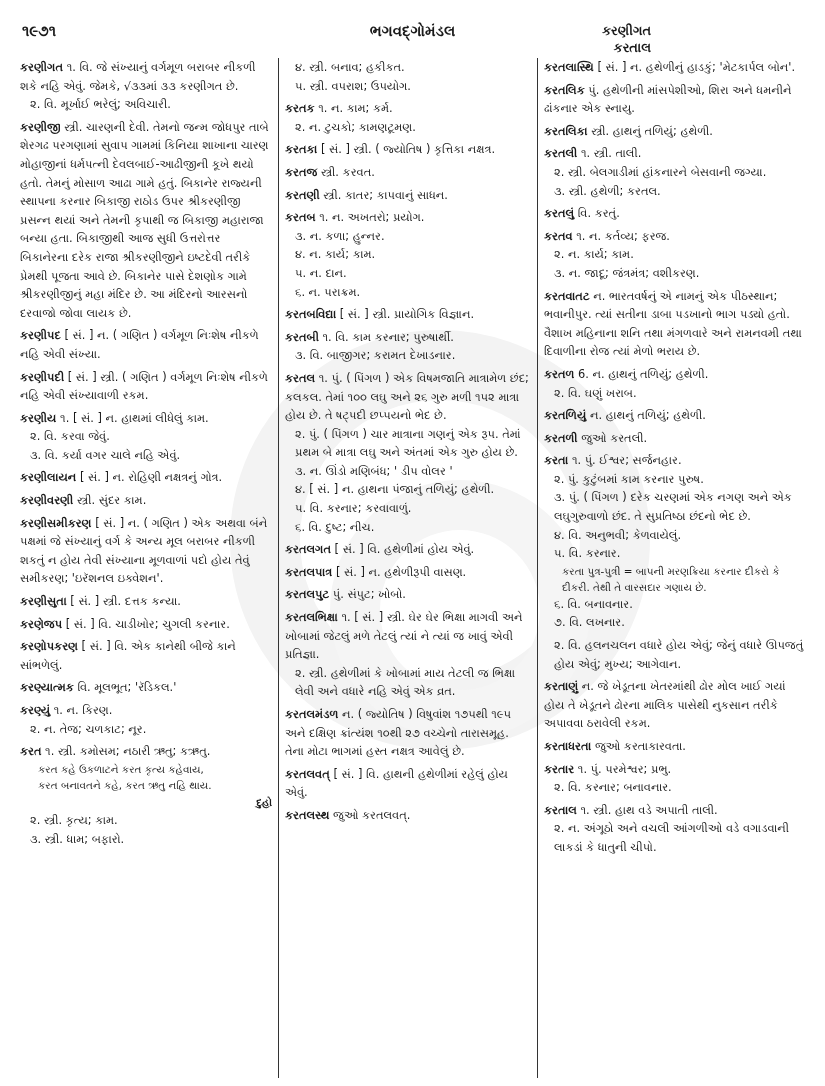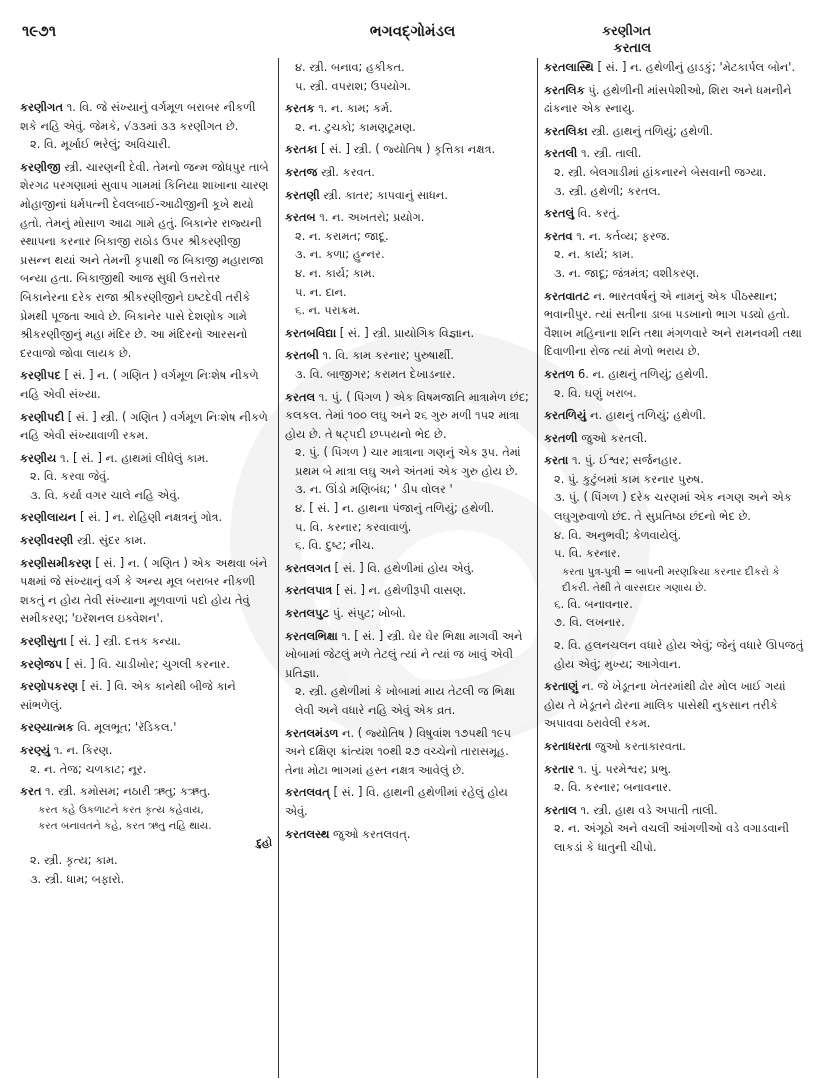--- a/index.html
+++ b/index.html
@@ -33,21 +33,21 @@
       position: absolute; right: 22px; top: 22px; text-align: right;
       font-size: 13px; font-weight: bold; line-height: 17px;
     }
     .columns {
       position: absolute; left: 14px; top: 58px; width: 800px; height: 1020px;
       display: flex; z-index: 1;
     }
     .col {
       box-sizing: border-box; padding: 0 6px; font-size: 11.4px; line-height: 18.6px;
     }
-    .col-1 { width: 264px; margin-top: 40px; }
+    .col-1 { width: 264px; }
     .col-2 { width: 259px; border-left: 1.5px solid #333; padding-left: 6px; }
     .col-3 { width: 277px; border-left: 1.5px solid #333; }
     .entry { margin-bottom: 4px; }
     .hw { font-weight: bold; }
     .line { display: block; }
     .sub { display: block; padding-left: 10px; }
     .quote {
       display: block; padding-left: 18px; font-size: 10.4px; line-height: 16px;
     }
     .attrib { display: block; text-align: right; font-size: 10.4px; font-weight: bold; }
@@ -134,21 +134,20 @@
         <span class="line"><span class="hw">કરતકા</span> <span class="def">[ સં. ] સ્ત્રી. ( જ્યોતિષ ) કૃત્તિકા નક્ષત્ર.</span></span>
       </div>
       <div class="entry">
         <span class="line"><span class="hw">કરતજ</span> <span class="def">સ્ત્રી. કરવત.</span></span>
       </div>
       <div class="entry">
         <span class="line"><span class="hw">કરતણી</span> <span class="def">સ્ત્રી. કાતર; કાપવાનું સાધન.</span></span>
       </div>
       <div class="entry">
         <span class="line"><span class="hw">કરતબ</span> <span class="def">૧. ન. અખતરો; પ્રયોગ.</span></span>
-        <span class="sub">૨. ન. કરામત; જાદૂ.</span>
         <span class="sub">૩. ન. કળા; હુન્નર.</span>
         <span class="sub">૪. ન. કાર્ય; કામ.</span>
         <span class="sub">૫. ન. દાન.</span>
         <span class="sub">૬. ન. પરાક્રમ.</span>
       </div>
       <div class="entry">
         <span class="line"><span class="hw">કરતબવિદ્યા</span> <span class="def">[ સં. ] સ્ત્રી. પ્રાયોગિક વિજ્ઞાન.</span></span>
       </div>
       <div class="entry">
         <span class="line"><span class="hw">કરતબી</span> <span class="def">૧. વિ. કામ કરનાર; પુરુષાર્થી.</span></span>

